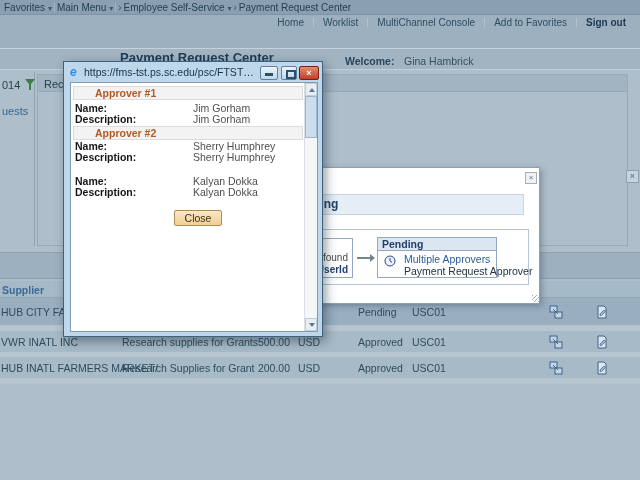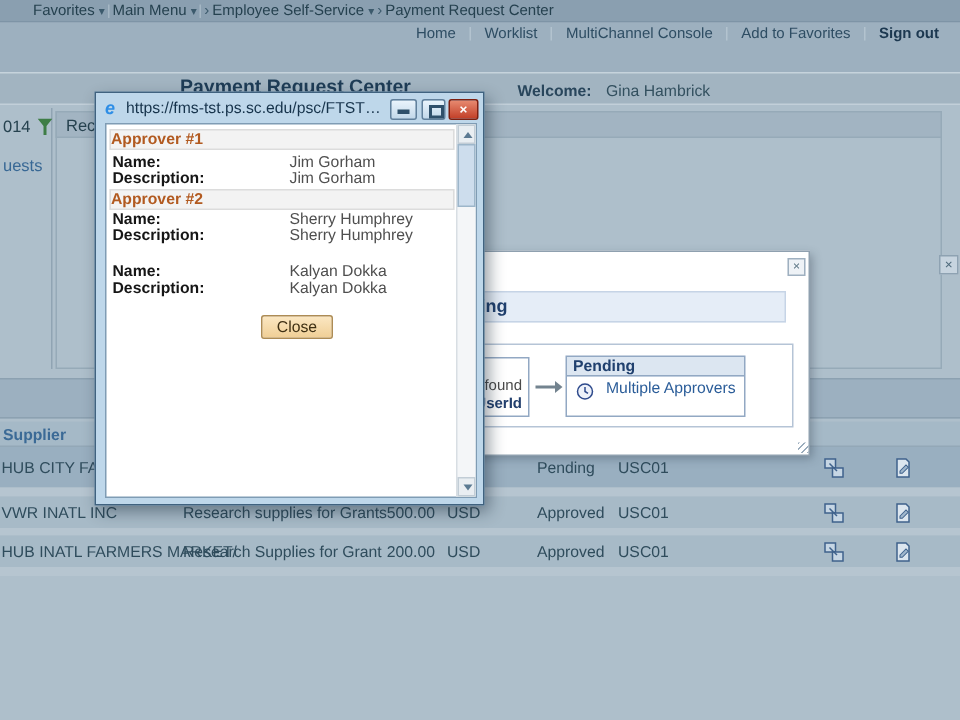--- a/index.html
+++ b/index.html
@@ -2,21 +2,21 @@
 <html><head>
 <meta charset="utf-8">
 <style>
   html,body{margin:0;padding:0}
   #canvas{position:relative;width:640px;height:480px;overflow:hidden;
     background:#aebfcb;font-family:"Liberation Sans",sans-serif;font-size:11px;color:#2f4c5c}
   .abs{position:absolute}
 
   
   .navbar{left:0;top:0;width:640px;height:15px;background:#8a9fb0;border-bottom:1px solid #7e94a6;
-    display:flex;align-items:center;gap:2px;padding-left:22px;box-sizing:border-box;
+    display:flex;align-items:center;gap:2px;padding-left:4px;box-sizing:border-box;
     font-size:10px;color:#25414f;white-space:nowrap}
   .nav-sep{width:1px;height:9px;background:#a5b7c4}
   .caret{font-size:8px;color:#3c5a6c}
   .chev{font-size:10px;color:#3c5a6c}
   .hdr{left:0;top:15px;width:640px;height:33px;background:#9db0bf}
   .oracle{left:6px;top:24px;font-size:16px;font-weight:bold;letter-spacing:1px;color:#b04f58}
   .hdr-links{top:17px;right:14px;display:flex;align-items:center;gap:9px;font-size:10px;color:#2e4d63}
   .hl-sep{width:1px;height:9px;background:#b3c3cf}
   .signout{font-weight:bold;color:#1c3850}
   .welcome-strip{left:0;top:48px;width:640px;height:22px;background:#a2b4c1;
@@ -83,21 +83,21 @@
   .ie-e{left:6px;top:3px;font-size:12px;font-weight:bold;font-style:italic;color:#2e8ee6}
   .wbtn{position:absolute;top:4px;height:14px;border:1px solid #61809c;border-radius:2px;
     background:linear-gradient(#eaf4fc,#c2d8ea);box-sizing:border-box}
   .btn-min{left:196px;width:18px}.btn-max{left:217px;width:16px}
   .btn-close-w{left:235px;width:20px;background:linear-gradient(#e78a70,#c23f28);border-color:#7c1f10;
     color:#fff;text-align:center;line-height:12px;font-size:9px;font-weight:bold}
   .g-min{position:absolute;left:4px;bottom:3px;width:8px;height:3px;background:#2f506b}
   .g-max{position:absolute;left:4px;top:3px;width:6px;height:5px;border:2px solid #2f506b}
   .win-content{left:6px;top:20px;width:248px;height:250px;background:#fff;border:1px solid #7f9cb4;box-sizing:border-box}
   .apr-band{position:absolute;left:2px;width:230px;height:14px;background:#f3f3f3;border:1px solid #dcdcdc;
-    box-sizing:border-box;font-size:10.5px;font-weight:bold;color:#b25a20;padding-left:0;line-height:13px}
+    box-sizing:border-box;font-size:10.5px;font-weight:bold;color:#b25a20;padding-left:21px;line-height:13px}
   .b1{top:3px}.b2{top:43px}.b3{top:79px}
   .apr-lbl{position:absolute;left:4px;font-size:10.5px;font-weight:bold;color:#161616;white-space:nowrap}
   .apr-val{position:absolute;left:122px;font-size:10.5px;color:#4f4f4f;white-space:nowrap}
   .y-n1{top:19px}.y-d1{top:30px}.y-n2{top:57px}.y-d2{top:68px}.y-n3{top:92px}.y-d3{top:103px}
   .close-btn{position:absolute;left:103px;top:127px;width:48px;height:16px;
     background:linear-gradient(#fbe7c2,#f0cf96);border:1px solid #ad8c55;border-radius:2px;
     font-size:10.5px;color:#3f3013;text-align:center;line-height:14px;box-sizing:border-box}
   .sbar{position:absolute;right:0;top:0;width:13px;height:248px;background:#f4f6f8;border-left:1px solid #d8dee3;box-sizing:border-box}
   .sb-btn{position:absolute;left:0;width:12px;height:13px;background:#e9eef2;border:1px solid #c2cdd6;box-sizing:border-box}
   .sb-up{top:0}.sb-dn{bottom:0}
@@ -233,20 +233,21 @@
     </div>
     <div class="abs flow-arrow-line"></div>
     <div class="abs flow-arrow-head"></div>
     <div class="abs step-right">
       <div class="sr-head">Pending</div>
       <svg class="sr-clock" viewBox="0 0 12 12">
         <circle cx="6" cy="6" r="5" fill="#eef2fa" stroke="#2e4a8c"></circle>
         <path d="M6 3v3l2 1.3" stroke="#2e4a8c" fill="none"></path>
       </svg>
       <span class="sr-link">Multiple Approvers</span>
+      <span class="sr-role">Payment Request Approver</span>
     </div>
     <div class="abs grip"></div>
   </div>
 
   <div class="abs win">
     <span class="abs ie-e">e</span>
     <div class="abs win-title">https://fms-tst.ps.sc.edu/psc/FTST_newwin/EMPL...</div>
     <div class="wbtn btn-min">
         <span class="g-min"></span>
       </div>

